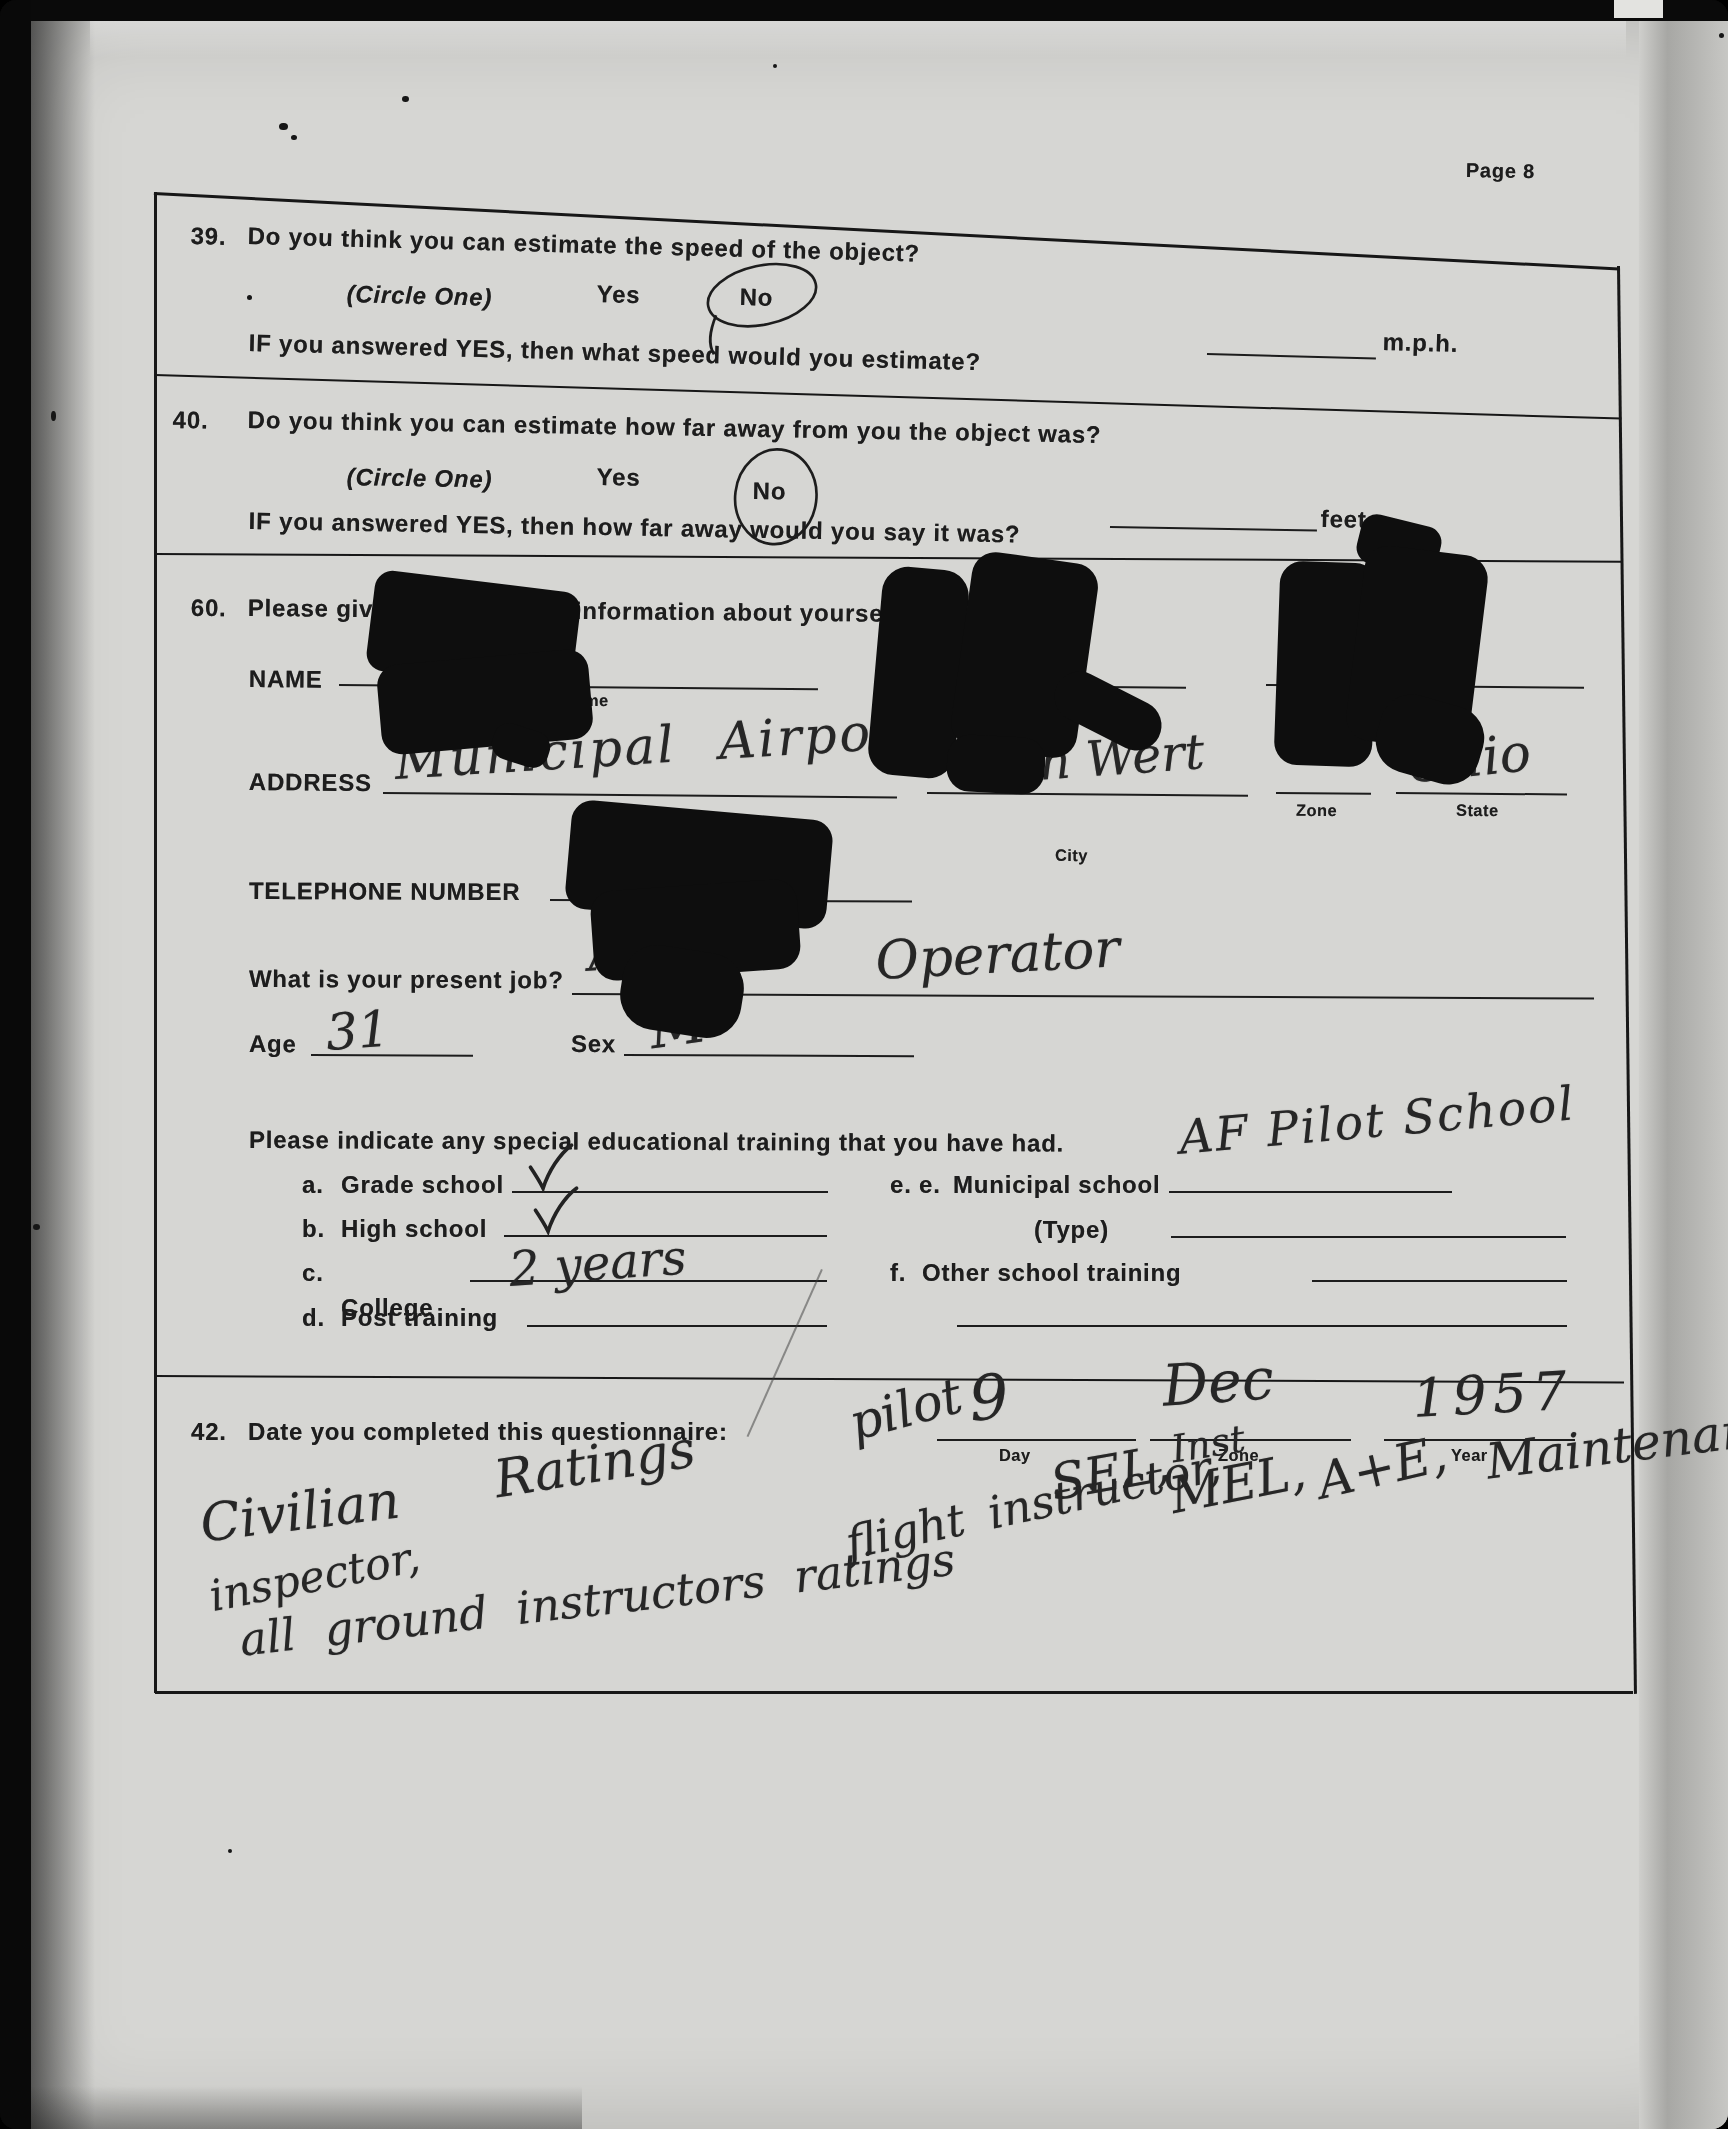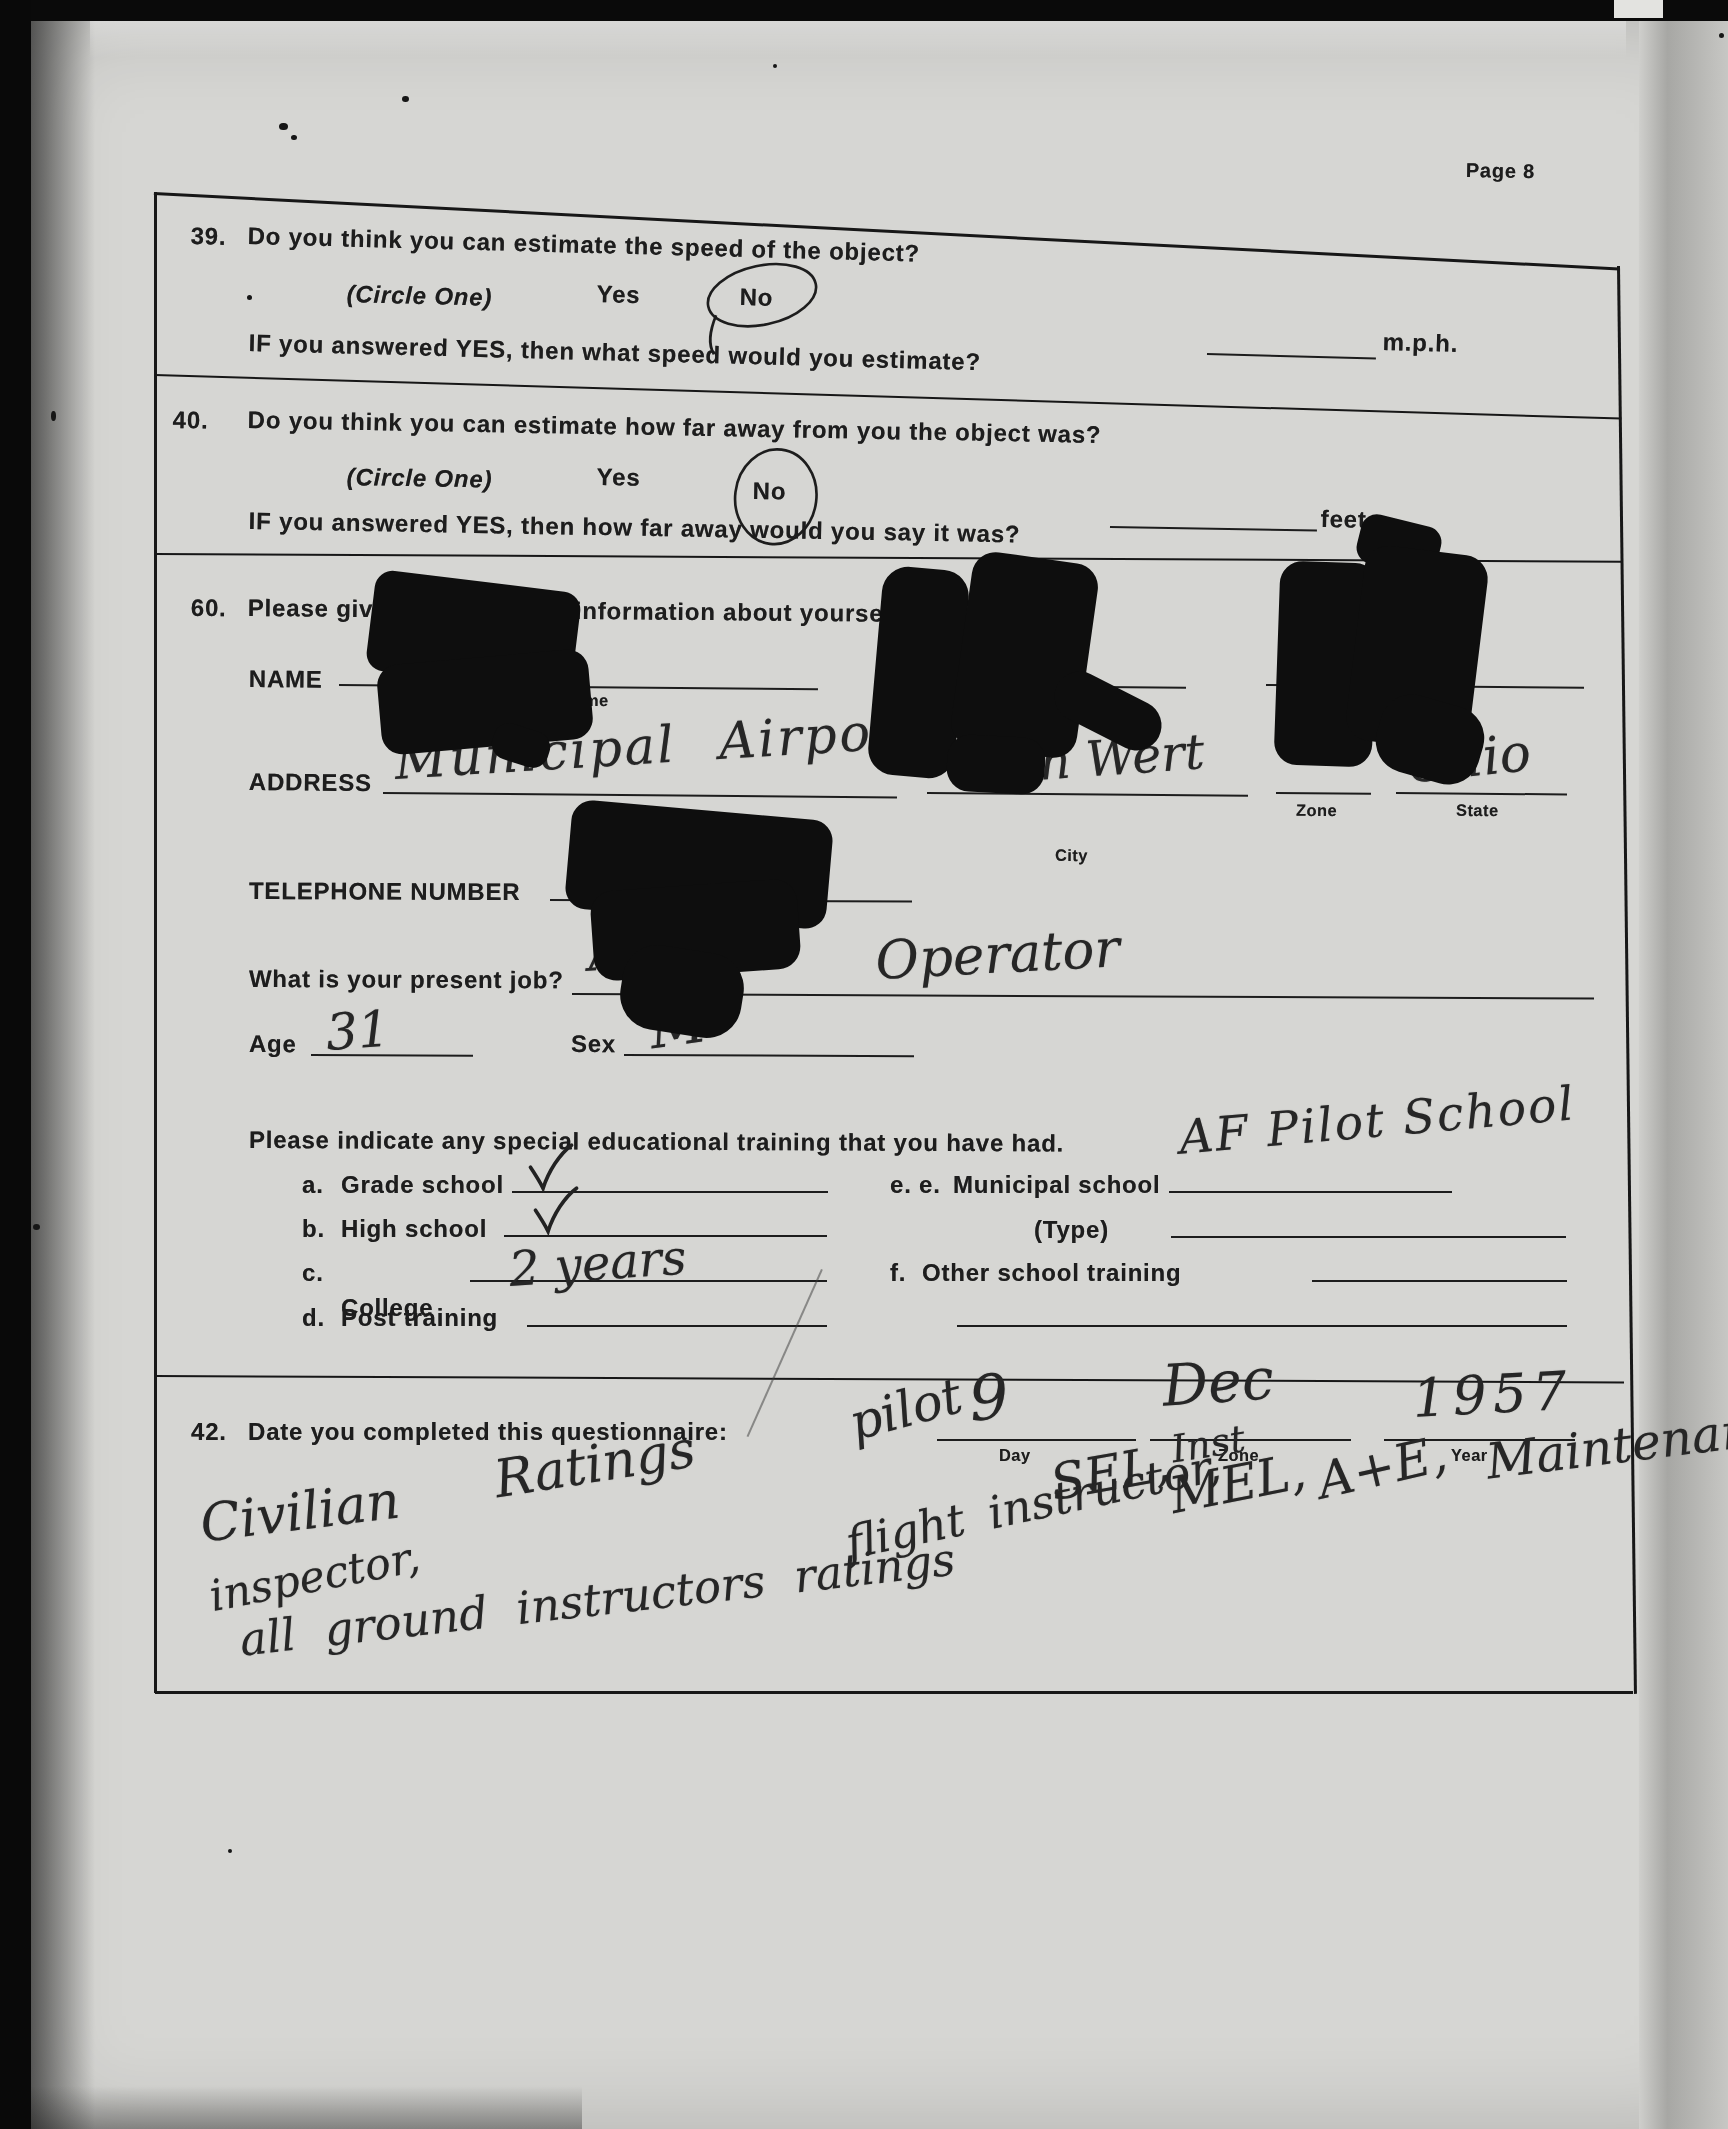--- a/index.html
+++ b/index.html
@@ -1,17 +1,17 @@
 <!DOCTYPE html>
 <html style="font-size:8.5px"><head>
 <meta charset="utf-8">
 <style>
   html,body{margin:0;padding:0;background:#000;}
   #stage{position:relative;width:1728px;height:2129px;overflow:hidden;background:#0b0b0b;
-         font-family:"Liberation Sans", sans-serif;}
+         font-family:"Liberation Sans", sans-serif;border-radius:16px;}
   .abs{position:absolute;}
   
   .bar-top{left:0;top:0;width:1728px;height:21px;background:#0a0a0a;}
   .notch{left:1614px;top:0;width:49px;height:18px;background:#e3e3e0;}
   .bar-left{left:0;top:0;width:31px;height:2129px;background:#090909;}
   .paper{left:31px;top:19px;width:1698px;height:2110px;background:#d6d6d3;
          box-shadow:inset 0 0 95px rgba(0,0,0,.18);}
   .edge-shadow{left:31px;top:19px;width:64px;height:2110px;
          background:linear-gradient(to right,rgba(15,15,15,.6),rgba(15,15,15,0));}
   .top-glow{left:90px;top:21px;width:1536px;height:37px;background:linear-gradient(to bottom,rgba(255,255,255,.35),rgba(255,255,255,0));}

